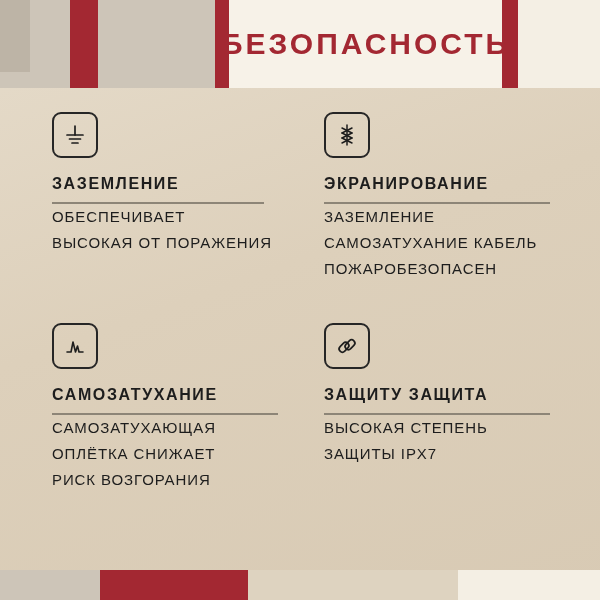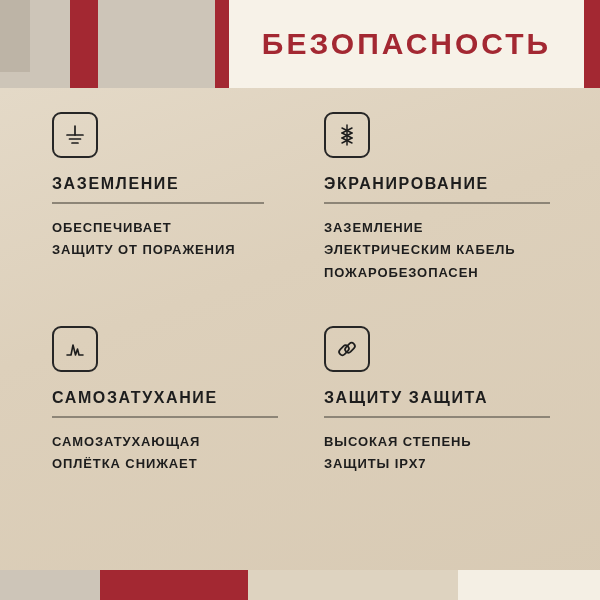--- a/index.html
+++ b/index.html
@@ -19,21 +19,21 @@
     height: 600px;
     background: linear-gradient(160deg, #e6dccb 0%, #ddd0bb 45%, #d8cab4 100%);
     overflow: hidden;
   }
 
   
   .top-band {
     position: absolute;
     top: 0;
     left: 0;
-    width: 600px;
+    width: 518px;
     height: 88px;
   }
   .band-cream {
     position: absolute;
     top: 0;
     left: 0;
     width: 600px;
     height: 88px;
     background: #f4efe4;
   }
@@ -171,23 +171,22 @@
   .rule {
     margin-top: 9px;
     width: 212px;
     height: 2px;
     background: #8d8577;
   }
   .rule.narrow {
     width: 226px;
   }
   .cell-desc {
-    margin-top: 13px;
-    font-size: 13px;
-    font-weight: bold;
+    font-size: 15px;
+    font-weight: normal;
     letter-spacing: 0.9px;
     line-height: 1.72;
     color: #1d1d1d;
   }
   .cell-desc div {
     white-space: nowrap;
   }
 </style>
 </head>
 <body>
@@ -216,21 +215,21 @@
             <line x1="5" y1="13" x2="21" y2="13"></line>
             <line x1="7.5" y1="17" x2="18.5" y2="17"></line>
             <line x1="10" y1="21" x2="16" y2="21"></line>
           </g>
         </svg>
       </div>
       <div class="cell-title">ЗАЗЕМЛЕНИЕ</div>
       <div class="rule"></div>
       <div class="cell-desc">
         <div>ОБЕСПЕЧИВАЕТ</div>
-        <div>ЗАЩИТУ ОТ ПОРАЖЕНИЯ</div>
+        <div>ВЫСОКАЯ ОТ ПОРАЖЕНИЯ</div>
       </div>
     </div>
 
     <div class="cell">
       <div class="icon-box">
         <svg width="26" height="26" viewBox="0 0 26 26" aria-hidden="true">
           <g stroke="#1d1d1d" stroke-width="1.5" stroke-linecap="round" fill="none">
             <line x1="13" y1="3" x2="13" y2="23"></line>
             <line x1="8" y1="6" x2="18" y2="11"></line>
             <line x1="18" y1="6" x2="8" y2="11"></line>
@@ -238,38 +237,39 @@
             <line x1="18" y1="11" x2="8" y2="16"></line>
             <line x1="8" y1="16" x2="18" y2="21"></line>
             <line x1="18" y1="16" x2="8" y2="21"></line>
           </g>
         </svg>
       </div>
       <div class="cell-title">ЭКРАНИРОВАНИЕ</div>
       <div class="rule rule narrow"></div>
       <div class="cell-desc">
         <div>ЗАЗЕМЛЕНИЕ</div>
-        <div>ЭЛЕКТРИЧЕСКИМ КАБЕЛЬ</div>
+        <div>САМОЗАТУХАНИЕ КАБЕЛЬ</div>
         <div>ПОЖАРОБЕЗОПАСЕН</div>
       </div>
     </div>
 
     <div class="cell">
       <div class="icon-box">
         <svg width="26" height="26" viewBox="0 0 26 26" aria-hidden="true">
           <g stroke="#1d1d1d" stroke-width="1.6" stroke-linecap="round" stroke-linejoin="round" fill="none">
             <path d="M5 19 L9 19 L11 9 L13.5 19 L15.5 13 L17 19 L21 19"></path>
           </g>
         </svg>
       </div>
       <div class="cell-title">САМОЗАТУХАНИЕ</div>
       <div class="rule rule narrow"></div>
       <div class="cell-desc">
         <div>САМОЗАТУХАЮЩАЯ</div>
         <div>ОПЛЁТКА СНИЖАЕТ</div>
+        <div>РИСК ВОЗГОРАНИЯ</div>
       </div>
     </div>
 
     <div class="cell">
       <div class="icon-box">
         <svg width="26" height="26" viewBox="0 0 26 26" aria-hidden="true">
           <g stroke="#1d1d1d" stroke-width="1.7" stroke-linecap="round" fill="none">
             <rect x="4.5" y="11" width="11" height="6.5" rx="3.25" transform="rotate(-45 10 14.25)"></rect>
             <rect x="10.5" y="8.5" width="11" height="6.5" rx="3.25" transform="rotate(-45 16 11.75)"></rect>
           </g>

